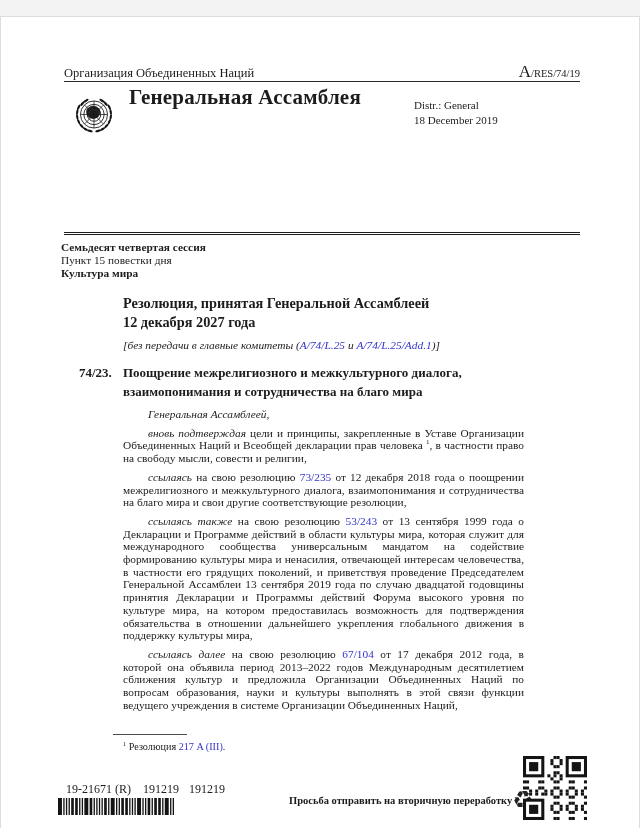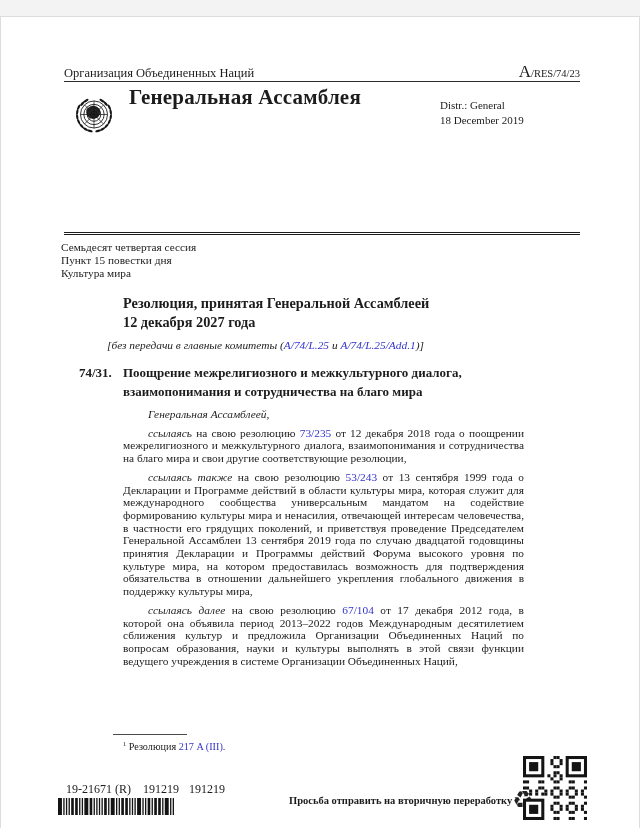--- a/index.html
+++ b/index.html
@@ -17,30 +17,30 @@
   .sym-big{font-size:17px;}
   .sym-small{font-size:10.5px;}
 
   .rule-thin{position:absolute;left:63px;right:59px;top:64px;border-top:1.6px solid #2b2b2b;}
 
   .emblem{position:absolute;left:64px;top:75px;width:58px;height:45px;}
   .emblem svg{width:100%;height:100%;}
 
   .assembly{position:absolute;left:128px;top:68px;margin:0;font-size:21px;font-weight:bold;letter-spacing:.2px;}
 
-  .distr{position:absolute;left:439px;top:81px;font-size:11px;line-height:14.5px;}
+  .distr{position:absolute;left:413px;top:81px;font-size:11px;line-height:14.5px;}
 
   .rule-thick{position:absolute;left:63px;right:59px;top:215px;height:1px;border-top:1.6px solid #1c1c1c;border-bottom:1.4px solid #1c1c1c;}
 
   .session{position:absolute;left:60px;top:224px;font-size:11.3px;line-height:12.9px;}
-  .b{font-weight:normal;}
+  .b{font-weight:bold;}
 
   .res-title{position:absolute;left:122px;top:277px;font-size:14.3px;font-weight:bold;line-height:18.5px;}
 
-  .adoption-note{position:absolute;left:106px;top:322px;font-size:11.4px;white-space:nowrap;}
+  .adoption-note{position:absolute;left:122px;top:322px;font-size:11.4px;white-space:nowrap;}
 
   .subject{position:absolute;left:78px;top:347px;display:flex;}
   .subject-num{width:44px;flex:none;font-weight:bold;font-size:13px;line-height:18.5px;}
   .subject-text{width:372px;font-weight:bold;font-size:13px;line-height:18.5px;}
 
   .body-text{position:absolute;left:122px;top:391px;width:401px;font-size:11.35px;line-height:12.7px;text-align:justify;}
   .opening{font-style:italic;text-indent:25px;margin:0 0 6px 0;text-align:left;}
   .para{text-indent:25px;margin:0 0 6px 0;}
 
   .fn-sep{position:absolute;left:112px;top:717px;width:74px;border-top:1px solid #4a4a4a;}
@@ -58,21 +58,21 @@
 
   .qr{position:absolute;left:520px;top:739px;width:68px;height:64px;}
 </style>
 </head>
 <body>
 
 <div class="page">
 
   <div class="topbar">
     <span class="org">Организация Объединенных Наций</span>
-    <span><span class="sym-big">A</span><span class="sym-small">/RES/74/23</span></span>
+    <span><span class="sym-big">A</span><span class="sym-small">/RES/74/19</span></span>
   </div>
 
   <div class="rule-thin"></div>
 
   <div class="emblem">
     <svg id="emblem-svg" viewBox="0 0 120 88" xmlns="http://www.w3.org/2000/svg">
         <ellipse cx="51.5" cy="78.0" rx="6" ry="2.3" fill="#141414" transform="rotate(194 51.5 78.0)"></ellipse>
         <ellipse cx="42.0" cy="74.0" rx="6" ry="2.3" fill="#141414" transform="rotate(211 42.0 74.0)"></ellipse>
         <ellipse cx="34.0" cy="67.4" rx="6" ry="2.3" fill="#141414" transform="rotate(228 34.0 67.4)"></ellipse>
         <ellipse cx="28.3" cy="58.8" rx="6" ry="2.3" fill="#141414" transform="rotate(245 28.3 58.8)"></ellipse>
@@ -118,27 +118,28 @@
   </div>
 
   <div class="res-title">
     <div>Резолюция, принятая Генеральной Ассамблеей</div>
     <div>12 декабря 2027 года</div>
   </div>
 
   <div class="adoption-note"><span class="it">[без передачи в главные комитеты (</span><span class="it link">A/74/L.25</span><span class="it"> и </span><span class="it link">A/74/L.25/Add.1</span><span class="it">)]</span></div>
 
   <div class="subject">
-    <span class="subject-num">74/31.</span>
+    <span class="subject-num">74/23.</span>
     <span class="subject-text">Поощрение межрелигиозного и межкультурного диалога, взаимопонимания и сотрудничества на благо мира</span>
   </div>
 
   <div class="body-text">
     <p class="opening">Генеральная Ассамблеей,</p>
     <div id="paras">
+        <p class="para"><span class="it">вновь подтверждая</span><span> цели и принципы, закрепленные в Уставе Организации Объединенных Наций и Всеобщей декларации прав человека </span><sup>1</sup><span>, в частности право на свободу мысли, совести и религии,</span></p>
         <p class="para"><span class="it">ссылаясь</span><span> на свою резолюцию </span><span class="link">73/235</span><span> от 12 декабря 2018 года о поощрении межрелигиозного и межкультурного диалога, взаимопонимания и сотрудничества на благо мира и свои другие соответствующие резолюции,</span></p>
         <p class="para"><span class="it">ссылаясь также</span><span> на свою резолюцию </span><span class="link">53/243</span><span> от 13 сентября 1999 года о Декларации и Программе действий в области культуры мира, которая служит для международного сообщества универсальным мандатом на содействие формированию культуры мира и ненасилия, отвечающей интересам человечества, в частности его грядущих поколений, и приветствуя проведение Председателем Генеральной Ассамблеи 13 сентября 2019 года по случаю двадцатой годовщины принятия Декларации и Программы действий Форума высокого уровня по культуре мира, на котором предоставилась возможность для подтверждения обязательства в отношении дальнейшего укрепления глобального движения в поддержку культуры мира,</span></p>
         <p class="para"><span class="it">ссылаясь далее</span><span> на свою резолюцию </span><span class="link">67/104</span><span> от 17 декабря 2012 года, в которой она объявила период 2013–2022 годов Международным десятилетием сближения культур и предложила Организации Объединенных Наций по вопросам образования, науки и культуры выполнять в этой связи функции ведущего учреждения в системе Организации Объединенных Наций,</span></p>
       </div>
   </div>
 
   <div class="fn-sep"></div>
   <div class="footnote"><sup>1</sup><span> Резолюция </span><span class="link">217 A (III)</span><span>.</span></div>
 
   <div class="job-line">

